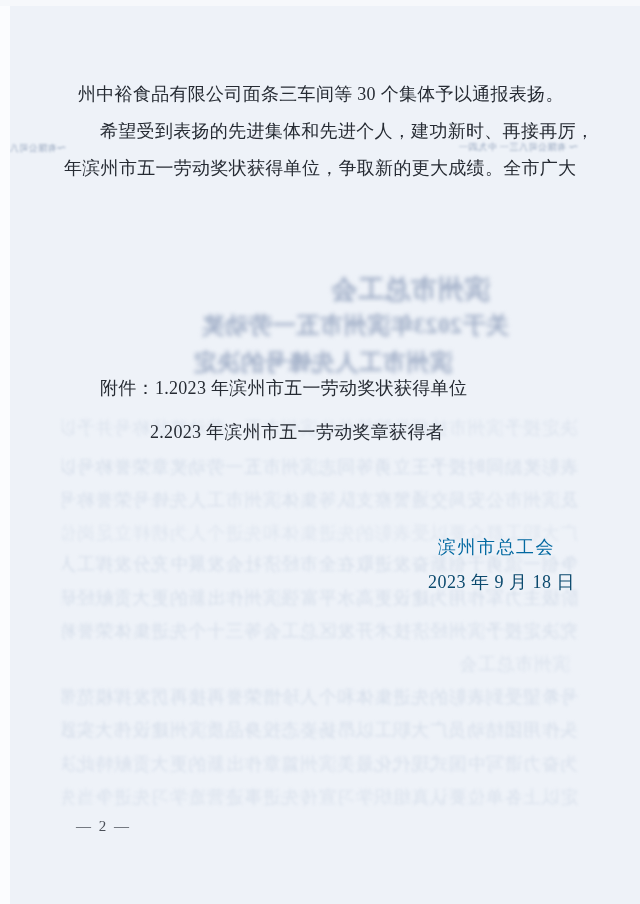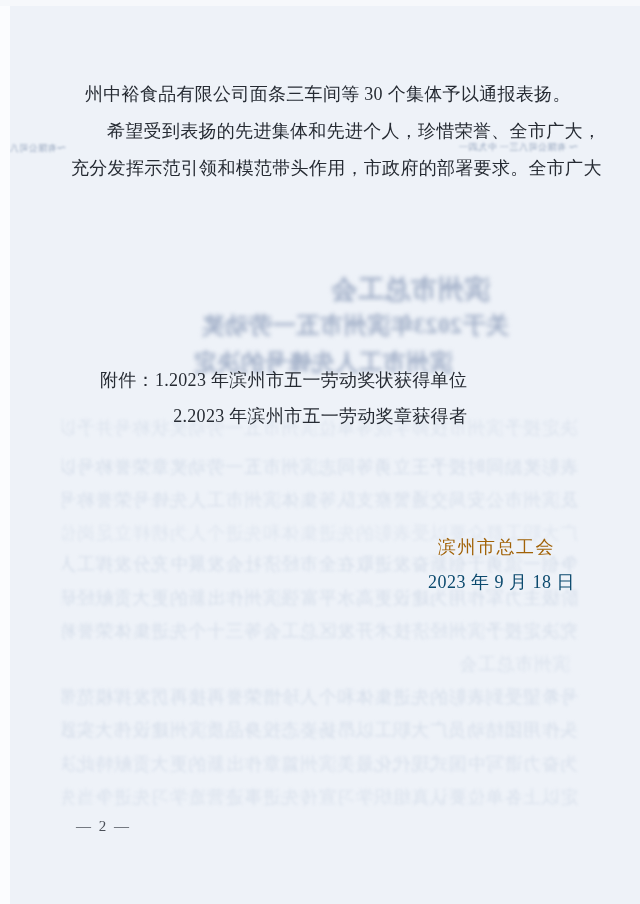--- a/index.html
+++ b/index.html
@@ -35,39 +35,39 @@
   .bleed-title{
     font-weight:bold;color:#9fadc6;filter:blur(1.9px);
     text-align:center;
   }
   .bleed-smudge{
     font-size:9px;color:#93a3bc;filter:blur(0.8px);letter-spacing:0.5px;
   }
 
   
   .body-text{
-    position:absolute;left:71px;top:76px;width:516px;
+    position:absolute;left:64px;top:76px;width:516px;
     font-size:18px;line-height:37px;letter-spacing:0.3px;
     color:#262b33;
   }
   .body-text .line{white-space:nowrap;height:37px;}
   .body-text .line.first{text-indent:14px;}
   .body-text .line.indent{text-indent:36px;}
 
   .attachment{
     position:absolute;left:100px;top:362px;
     font-size:18px;line-height:36px;letter-spacing:0.3px;
     color:#262b33;
   }
-  .attachment .att-row{white-space:nowrap;height:36px;}
-  .attachment .att-row.cont{padding-left:50px;text-align:right;}
+  .attachment .att-row{white-space:nowrap;height:36px;margin-top:8px;}
+  .attachment .att-row.cont{padding-left:50px;}
 
   .signature{
     position:absolute;left:438px;top:535px;
-    font-size:18px;letter-spacing:1.5px;color:#a16207;white-space:nowrap;
+    font-size:18px;letter-spacing:1.5px;color:#0369a1;white-space:nowrap;
   }
   .date{
     position:absolute;left:428px;top:570px;
     font-size:18px;letter-spacing:0.5px;color:#0c4a6e;white-space:nowrap;
   }
   .footer{
     position:absolute;left:76px;top:818px;
     font-size:15px;letter-spacing:2px;color:#4a4f58;white-space:nowrap;
   }
 </style>
@@ -96,22 +96,22 @@
     <div class="bleed" style="left:62px;top:718px;width:516px;opacity:.6;">头作用团结动员广大职工以昂扬姿态投身品质滨州建设伟大实践</div>
     <div class="bleed" style="left:62px;top:752px;width:516px;opacity:.55;">为奋力谱写中国式现代化最美滨州篇章作出新的更大贡献特此决</div>
     <div class="bleed" style="left:62px;top:785px;width:516px;opacity:.5;">定以上各单位要认真组织学习宣传先进事迹营造学习先进争当先</div>
   </div>
 
   <div class="edge-left"></div>
   <div class="edge-top"></div>
 
   <div class="body-text">
     <div class="line first">州中裕食品有限公司面条三车间等 30 个集体予以通报表扬。</div>
-    <div class="line indent">希望受到表扬的先进集体和先进个人，珍惜荣誉、全市广大，</div>
-    <div class="line">充分发挥示范引领和模范带头作用，市政府的部署要求。全市广大</div>
+    <div class="line indent">希望受到表扬的先进集体和先进个人，建功新时、再接再厉，</div>
+    <div class="line">年滨州市五一劳动奖状获得单位，争取新的更大成绩。全市广大</div>
   </div>
 
   <div class="attachment">
     <div class="att-row">
       <span>附件：</span><span>1.2023 年滨州市五一劳动奖状获得单位</span>
     </div>
     <div class="att-row cont">2.2023 年滨州市五一劳动奖章获得者</div>
   </div>
 
   <div class="signature">滨州市总工会</div>

